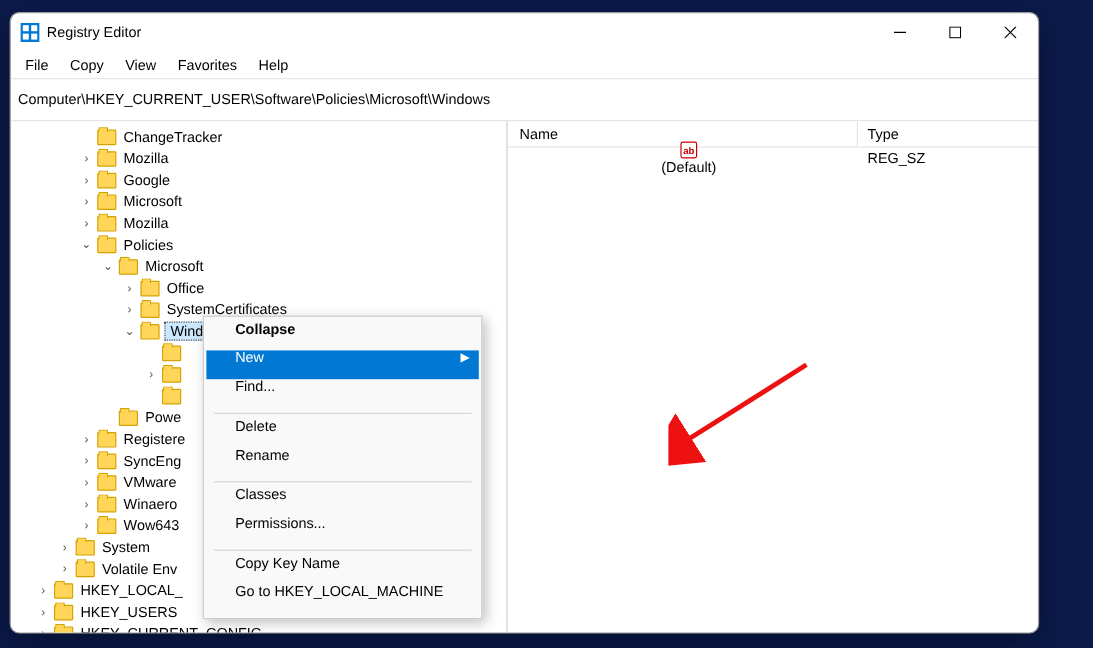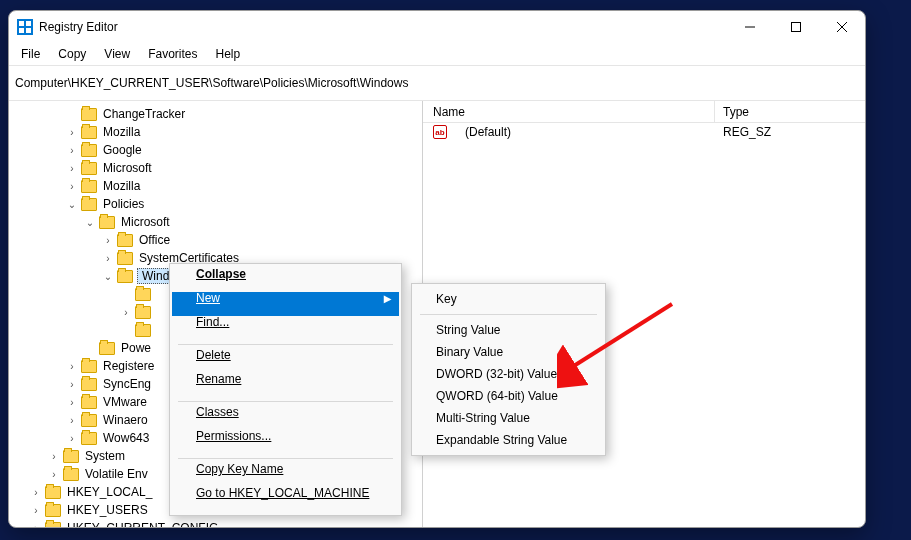--- a/index.html
+++ b/index.html
@@ -23,37 +23,37 @@
   .addressbar span { font-size: 12px; color: #000; }
 
   .content { flex: 1; display: flex; min-height: 0; }
   .tree-pane { width: 414px; border-right: 1px solid #d0d0d0; position: relative; overflow: hidden; }
   .list-pane { flex: 1; display: flex; flex-direction: column; }
 
   .list-header { height: 22px; border-bottom: 1px solid #e5e5e5; display:flex; }
   .col-name   { width: 292px; padding-left: 10px; border-right: 1px solid #e5e5e5; height:100%; display:flex; align-items:center;}
   .col-type   { flex:1; padding-left: 8px; height:100%; display:flex; align-items:center;}
   .list-row   { display:flex; align-items:center; height:18px;}
-  .list-row .c-name { width:292px; padding-left:10px; display:flex; align-items:center; gap:18px;}
+  .list-row .c-name { width:292px; padding-left:10px; display:flex; align-items:center; gap:0;flex-direction:column;}
   .list-row .c-type { padding-left:8px; }
   .ab-icon { width:14px; height:14px; border:1px solid #c00; display:flex; align-items:center; justify-content:center; color:#c00; font-size:8px; font-weight:bold; border-radius:2px; background:#fff;}
 
   .tree { position:absolute; left:0; top:0; right:0; padding-top:4px; }
   .tree-row { height:18px; display:flex; align-items:center; white-space:nowrap; }
   .tree-row .chev { width:14px; text-align:center; color:#555; font-size:10px; user-select:none;}
   .tree-row .folder { width:16px; height:13px; margin:0 4px 0 2px; background:#ffd65a; border:1px solid #d4a400; border-radius:1px; position:relative;}
   .tree-row .folder::before { content:""; position:absolute; top:-3px; left:0; width:6px; height:3px; background:#ffd65a; border:1px solid #d4a400; border-bottom:none; border-radius:1px 1px 0 0;}
   .tree-row.sel .label { background:#cce8ff; border:1px dotted #555; padding:0 4px;}
   .tree-row .label { padding:0 2px; }
 
   .ctx-menu {
     position:absolute; background:#f9f9f9; border:1px solid #ccc; box-shadow:3px 3px 10px rgba(0,0,0,0.25);
     padding:4px 2px; min-width:230px;
   }
-  .ctx-item { height:24px; display:flex; align-items:center; padding:0 30px 12px 24px; position:relative;text-decoration:underline;}
+  .ctx-item { height:24px; display:flex; align-items:center; padding:0 30px 12px 24px; position:relative;}
   .ctx-item.bold { font-weight:600; }
   .ctx-item.hover { background:#0078d4; color:#fff;align-items:center; }
   .ctx-item .arrow { position:absolute; right:8px; font-size:10px;}
   .ctx-sep { height:1px; background:#d8d8d8; margin:4px 6px; }
 
   .submenu {
     position:absolute; background:#f9f9f9; border:1px solid #ccc; box-shadow:3px 3px 10px rgba(0,0,0,0.25);
     padding:4px 2px; min-width:195px;
   }
   .sub-item { height:22px; display:flex; align-items:center; padding:0 20px 0 22px;}
@@ -260,30 +260,20 @@
     <div class="ctx-item">Delete</div>
     <div class="ctx-item">Rename</div>
     <div class="ctx-sep"></div>
     <div class="ctx-item">Classes</div>
     <div class="ctx-item">Permissions...</div>
     <div class="ctx-sep"></div>
     <div class="ctx-item">Copy Key Name</div>
     <div class="ctx-item">Go to HKEY_LOCAL_MACHINE</div>
   </div>
 
-  <div class="submenu" style="left:402px; top:272px;">
-    <div class="sub-item">Key</div>
-    <div class="ctx-sep"></div>
-    <div class="sub-item">String Value</div>
-    <div class="sub-item">Binary Value</div>
-    <div class="sub-item">DWORD (32-bit) Value</div>
-    <div class="sub-item">QWORD (64-bit) Value</div>
-    <div class="sub-item">Multi-String Value</div>
-    <div class="sub-item">Expandable String Value</div>
-  </div>
 
   <svg class="red-arrow" style="left:548px; top:288px;" width="120" height="90">
     <defs>
         <marker id="ah" markerWidth="12" markerHeight="12" refX="2" refY="6" orient="auto">
           <path d="M0,0 L12,6 L0,12 z" fill="#e11"></path>
         </marker>
       </defs>
     <line x1="115" y1="5" x2="12" y2="70" stroke="#e11" stroke-width="4" marker-end="url(#ah)"></line>
   </svg>
 

